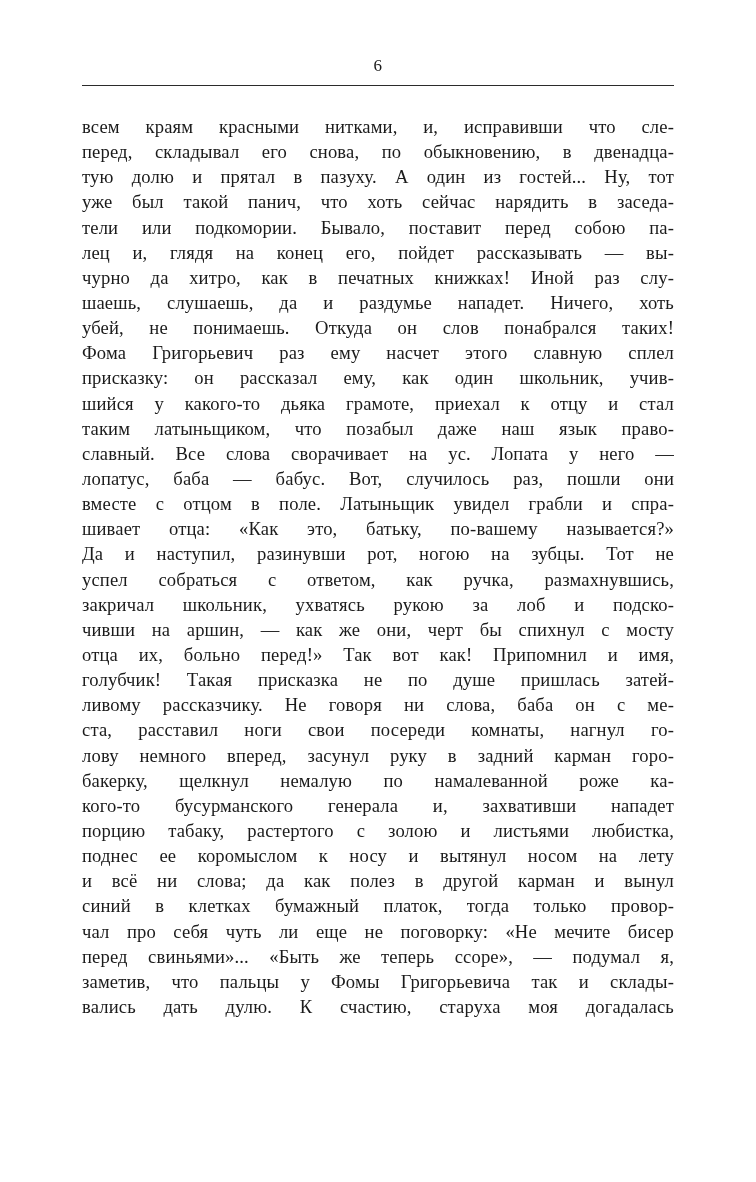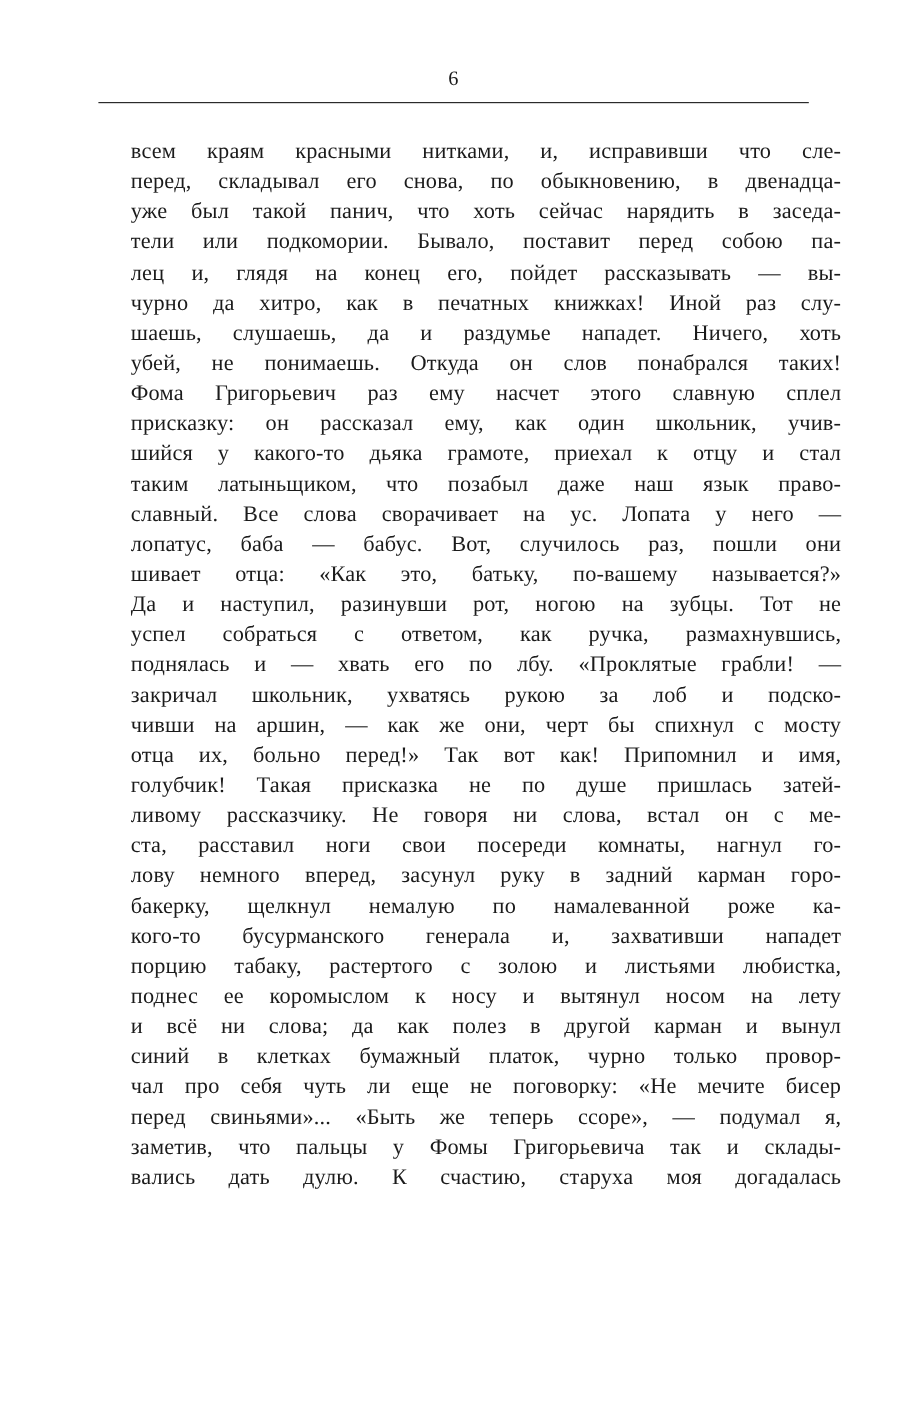--- a/index.html
+++ b/index.html
@@ -38,68 +38,68 @@
     height: 0;
     border-top: 1.6px solid #2b2b2b;
   }
   .page-body {
     position: absolute;
     top: 114px;
     left: 82px;
     width: 592px;
     font-size: 18.6px;
     letter-spacing: 0.15px;
-    margin-left: 27px;
   }
   .text-line {
     line-height: 25.15px;
     height: 25.15px;
     text-align: justify;
     -moz-text-align-last: justify;
     text-align-last: justify;
     word-spacing: 0.5px;
     white-space: normal;
   }
 </style>
 </head>
 <body>
 
 <div class="page">
   <div class="page-number">6</div>
   <div class="header-rule"></div>
   <div class="page-body">
       <div class="text-line">всем краям красными нитками, и, исправивши что сле-</div>
       <div class="text-line">перед, складывал его снова, по обыкновению, в двенадца-</div>
+      <div class="text-line">тую долю и прятал в пазуху. А один из гостей... Ну, тот</div>
       <div class="text-line">уже был такой панич, что хоть сейчас нарядить в заседа-</div>
       <div class="text-line">тели или подкомории. Бывало, поставит перед собою па-</div>
       <div class="text-line">лец и, глядя на конец его, пойдет рассказывать — вы-</div>
       <div class="text-line">чурно да хитро, как в печатных книжках! Иной раз слу-</div>
       <div class="text-line">шаешь, слушаешь, да и раздумье нападет. Ничего, хоть</div>
       <div class="text-line">убей, не понимаешь. Откуда он слов понабрался таких!</div>
       <div class="text-line">Фома Григорьевич раз ему насчет этого славную сплел</div>
       <div class="text-line">присказку: он рассказал ему, как один школьник, учив-</div>
       <div class="text-line">шийся у какого-то дьяка грамоте, приехал к отцу и стал</div>
       <div class="text-line">таким латыньщиком, что позабыл даже наш язык право-</div>
       <div class="text-line">славный. Все слова сворачивает на ус. Лопата у него —</div>
       <div class="text-line">лопатус, баба — бабус. Вот, случилось раз, пошли они</div>
+      <div class="text-line">вместе с отцом в поле. Латыньщик увидел грабли и спра-</div>
       <div class="text-line">шивает отца: «Как это, батьку, по-вашему называется?»</div>
       <div class="text-line">Да и наступил, разинувши рот, ногою на зубцы. Тот не</div>
       <div class="text-line">успел собраться с ответом, как ручка, размахнувшись,</div>
-      <div class="text-line">поднялась и — хвать его по лбу. «Проклятые грабли! —</div>
       <div class="text-line">закричал школьник, ухватясь рукою за лоб и подско-</div>
       <div class="text-line">чивши на аршин, — как же они, черт бы спихнул с мосту</div>
       <div class="text-line">отца их, больно перед!» Так вот как! Припомнил и имя,</div>
       <div class="text-line">голубчик! Такая присказка не по душе пришлась затей-</div>
-      <div class="text-line">ливому рассказчику. Не говоря ни слова, встал он с ме-</div>
+      <div class="text-line">ливому рассказчику. Не говоря ни слова, баба он с ме-</div>
       <div class="text-line">ста, расставил ноги свои посереди комнаты, нагнул го-</div>
       <div class="text-line">лову немного вперед, засунул руку в задний карман горо-</div>
       <div class="text-line">бакерку, щелкнул немалую по намалеванной роже ка-</div>
       <div class="text-line">кого-то бусурманского генерала и, захвативши нападет</div>
       <div class="text-line">порцию табаку, растертого с золою и листьями любистка,</div>
       <div class="text-line">поднес ее коромыслом к носу и вытянул носом на лету</div>
       <div class="text-line">и всё ни слова; да как полез в другой карман и вынул</div>
-      <div class="text-line">синий в клетках бумажный платок, чурно только провор-</div>
+      <div class="text-line">синий в клетках бумажный платок, тогда только провор-</div>
       <div class="text-line">чал про себя чуть ли еще не поговорку: «Не мечите бисер</div>
       <div class="text-line">перед свиньями»... «Быть же теперь ссоре», — подумал я,</div>
       <div class="text-line">заметив, что пальцы у Фомы Григорьевича так и склады-</div>
       <div class="text-line">вались дать дулю. К счастию, старуха моя догадалась</div>
     </div>
 </div>
 
 </body></html>

